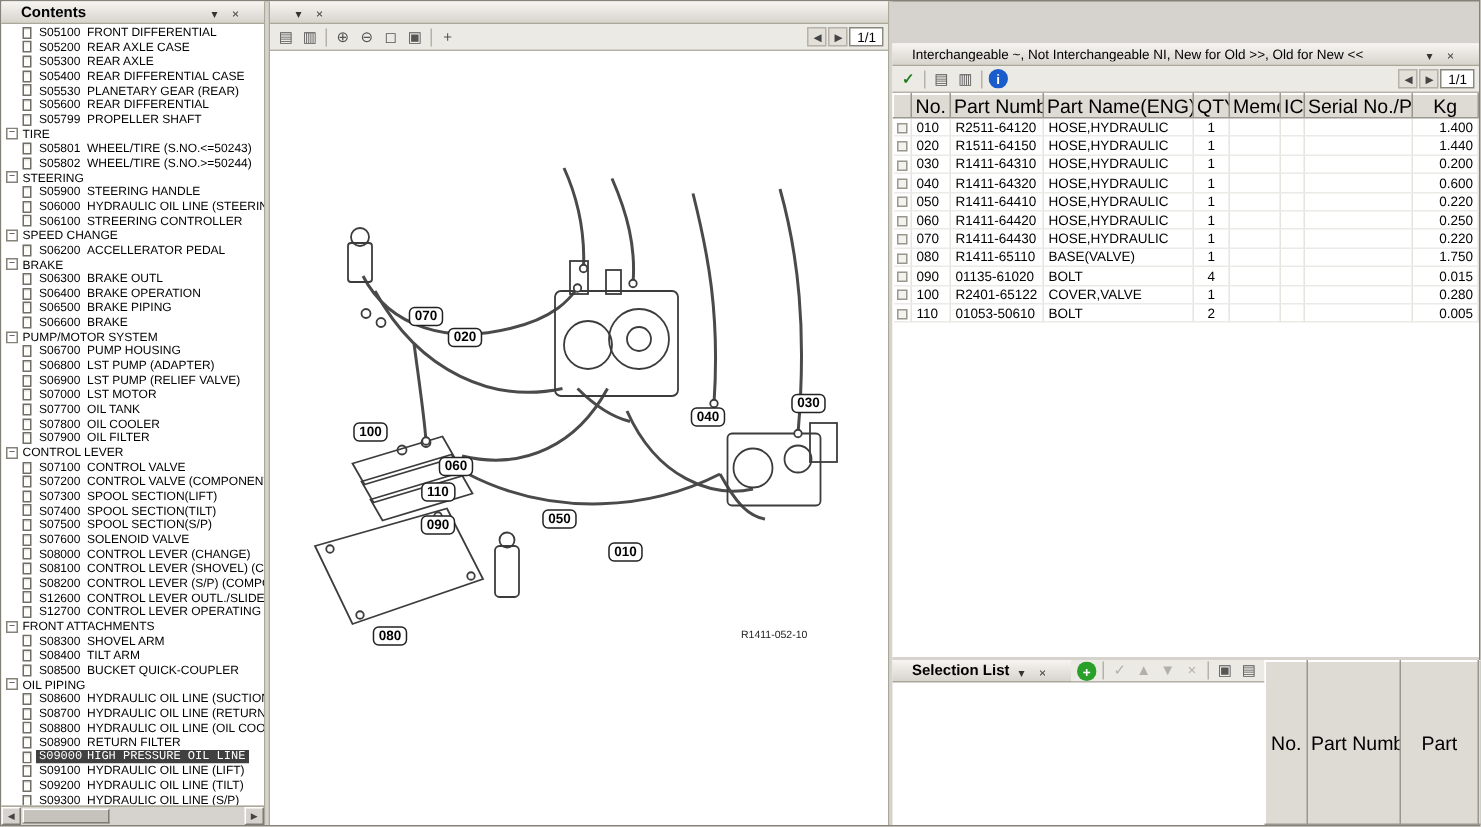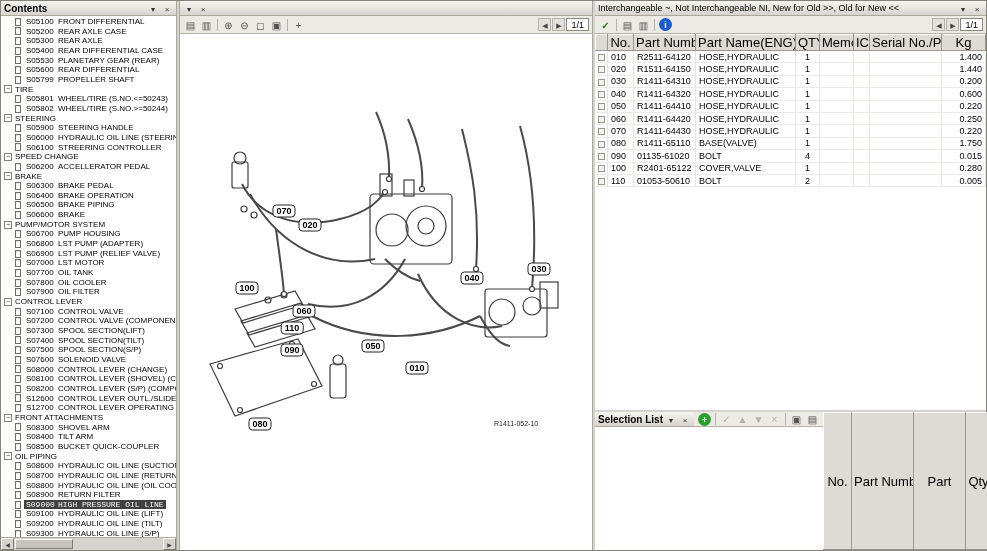--- a/index.html
+++ b/index.html
@@ -2,21 +2,21 @@
 <html><head>
 <meta charset="utf-8">
 <style>
   * { margin:0; padding:0; box-sizing:border-box; }
   html,body { width:987px; height:551px; overflow:hidden; }
   body { font-family:"Liberation Sans", sans-serif; background:#d6d3ce; color:#000; }
   .app { display:flex; width:987px; height:551px; border:1px solid #848279; background:#d6d3ce; }
 
   
   .pane-header { height:15px; background:linear-gradient(#f7f5f1,#d7d4ce); border-bottom:1px solid #aca899;
-                 display:flex; align-items:center; padding:0 3px; gap:2px; flex:none; }
+                 display:flex; align-items:center; padding:0 13px; gap:2px; flex:none; }
   .pane-title { flex:1; font-size:10px; white-space:nowrap; overflow:hidden; }
   .pane-title.small { font-size:9px; }
   .hdr-btn { width:12px; height:11px; font-size:8px; line-height:11px; text-align:center; color:#333;
              border:1px solid transparent; cursor:default; }
   .toolbar { height:18px; background:#eceae5; border-bottom:1px solid #b5b2aa; display:flex;
              align-items:center; gap:1px; padding:0 3px; flex:none; }
   .tbi { width:15px; height:14px; font-size:10px; line-height:13px; text-align:center; color:#555;
          border:1px solid transparent; }
   .tbi.green { color:#1e7e1e; font-weight:bold; }
   .tbi.dis { color:#b3b0a9; }
@@ -58,21 +58,21 @@
   .splitter { width:2px; background:#d6d3ce; flex:none; }
   .diagram { width:414px; flex:none; display:flex; flex-direction:column; background:#fff;
              border-left:1px solid #aca899; border-right:1px solid #aca899; }
   .canvas { flex:1; position:relative; background:#fff; overflow:hidden; }
   .canvas svg { position:absolute; left:0; top:0; }
   .callout { position:absolute; transform:translate(-50%,-50%); border:1px solid #222; border-radius:4px;
              background:#fff; font-size:9px; font-weight:bold; padding:0 3px; line-height:11px; }
   .drawno { position:absolute; left:314px; top:386px; font-size:7px; color:#222; }
 
   
-  .right { flex:1; display:flex; flex-direction:column; min-width:0; }
+  .right { flex:1; display:flex; flex-direction:column; min-width:0;margin-top:28px; }
   .parts { height:409px; flex:none; display:flex; flex-direction:column; background:#fff; }
   .parts-body { flex:1; overflow:hidden; background:#fff; }
   table { border-collapse:collapse; width:100%; table-layout:fixed; font-size:9px; }
   th { background:#dedbd5; border:1px solid; border-color:#fff #9a978f #9a978f #fff; font-weight:normal;
        height:14px; font-size:13px; text-align:center; white-space:nowrap; overflow:hidden; padding:0 2px; }
   td { border-right:1px solid #e6e4df; border-bottom:1px solid #eceae6; height:12.4px; padding:0 3px;
        white-space:nowrap; overflow:hidden; }
   td.c7 { text-align:right; }
   td.c3 { text-align:center; }
   td.cico { padding:0 2px; }
@@ -198,21 +198,21 @@
           </span>
         </div>
         <div class="trow tgroup">
           <span class="minusbox">−</span>
           <span class="tlabel">BRAKE</span>
         </div>
         <div class="trow titem">
           <span class="pageicon"></span>
           <span class="twrap">
             <span class="tcode">S06300</span>
-            <span class="tlabel">BRAKE PEDAL</span>
+            <span class="tlabel">BRAKE OUTL</span>
           </span>
         </div>
         <div class="trow titem">
           <span class="pageicon"></span>
           <span class="twrap">
             <span class="tcode">S06400</span>
             <span class="tlabel">BRAKE OPERATION</span>
           </span>
         </div>
         <div class="trow titem">

